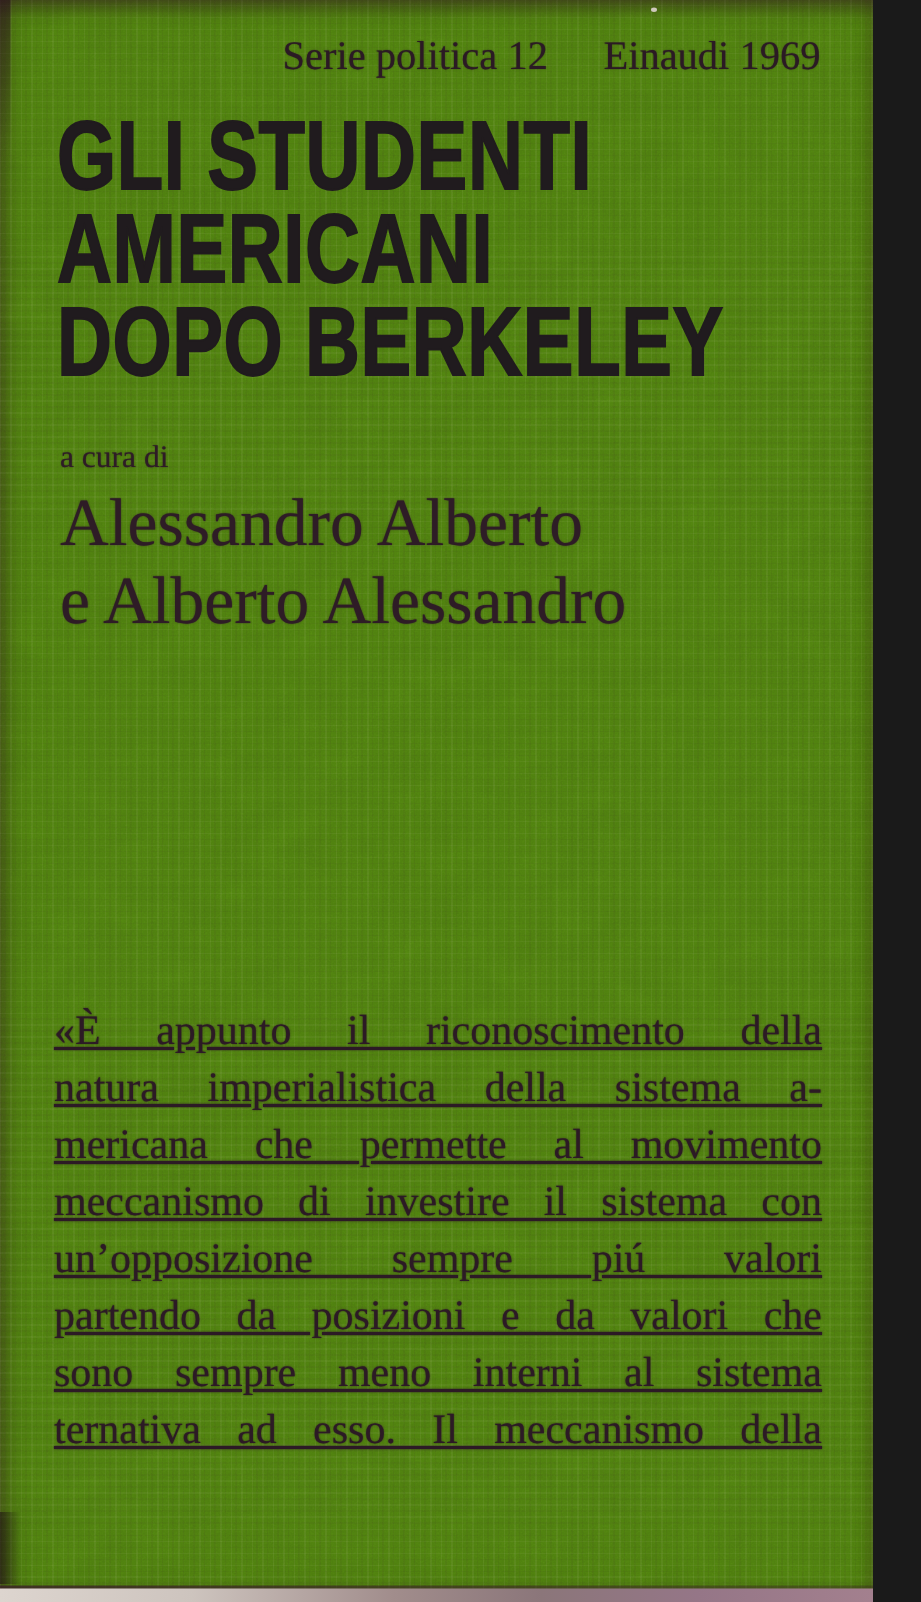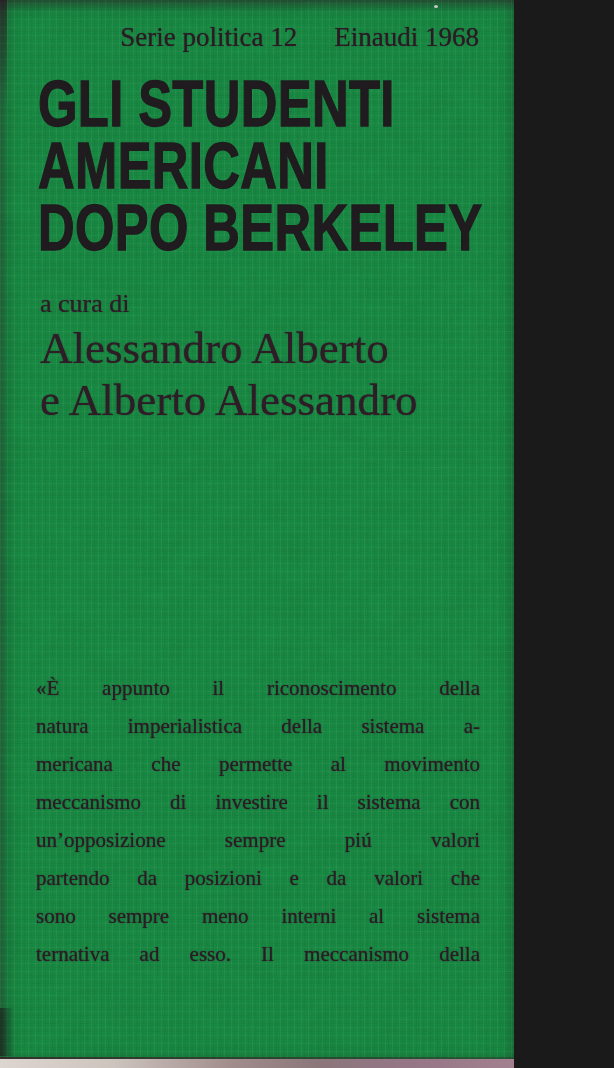--- a/index.html
+++ b/index.html
@@ -1,20 +1,20 @@
 <!DOCTYPE html>
 <html><head>
 <meta charset="utf-8">
 <style>
   html,body{margin:0;padding:0;background:#1a1a1a;}
   .cover{
     position:relative;
-    width:514px;height:1068px;
+    width:582px;height:1068px;
     overflow:hidden;
-    background:#15803d;
+    background:#4d7c0f;
     font-family:"Liberation Serif", serif;
     box-shadow:
       inset 10px 0 18px -10px rgba(50,15,35,.55),
       inset -8px 0 16px -10px rgba(50,15,35,.38),
       inset 0 12px 20px -12px rgba(40,10,30,.40),
       inset 0 -14px 22px -14px rgba(40,10,30,.35);
   }
   .tex{position:absolute;inset:0;pointer-events:none;}
   .tex-v{background:repeating-linear-gradient(90deg,
       rgba(255,235,245,.05) 0 1px, rgba(0,0,0,0) 1px 3px,
@@ -34,27 +34,27 @@
   .title{
     position:absolute;top:73px;left:38px;
     font-family:"Liberation Sans", sans-serif;
     font-weight:bold;font-size:65px;line-height:62px;
     letter-spacing:.5px;color:#201b1e;
     -webkit-text-stroke:1.3px #201b1e;
     transform:scaleX(.78);transform-origin:left top;
     white-space:nowrap;
   }
   .editors{position:absolute;left:40px;top:290px;color:#2e1c26;}
-  .editors .prefix{font-size:26px;line-height:28px;text-shadow:0 0 1px rgba(46,28,38,.8);}
+  .editors .prefix{font-size:21px;line-height:28px;text-shadow:0 0 1px rgba(46,28,38,.8);}
   .editors .names{font-size:45px;line-height:52px;margin-top:4px;text-shadow:0 0 1.1px rgba(46,28,38,.85);white-space:nowrap;}
 
   .quote{
     position:absolute;left:36px;right:34px;top:669px;
-    font-size:21px;line-height:38px;
-    color:#2c1a25;text-shadow:0 0 1.2px rgba(44,26,37,.9);
+    font-size:28px;line-height:38px;
+    color:#2c1a25;text-shadow:0 0 1.2px rgba(44,26,37,.9);text-decoration:underline;
   }
   .quote .line{text-align:justify;text-align-last:justify;}
 
   .edge-top{position:absolute;top:0;left:0;right:0;height:12px;
     background:linear-gradient(to bottom,rgba(52,18,38,.25),rgba(52,18,38,0));}
   .edge-left{position:absolute;top:0;left:0;width:7px;height:110px;
     background:linear-gradient(to bottom,rgba(40,12,30,.55),rgba(40,12,30,0));}
   .bottom-line{position:absolute;left:0;right:0;bottom:8px;height:3px;
     background:linear-gradient(to right,rgba(58,30,40,.78),rgba(58,30,40,.55) 60%,rgba(58,30,40,.35));
     filter:blur(.4px);}
@@ -87,21 +87,21 @@
       <feComponentTransfer>
           <feFuncA type="linear" slope="0.12"></feFuncA>
         </feComponentTransfer>
     </filter>
     <rect width="614" height="1068" filter="url(#grainFine)"></rect>
     <rect width="614" height="1068" filter="url(#grainCoarse)"></rect>
   </svg>
 
   <div class="header">
     <span>Serie politica 12</span>
-    <span>Einaudi 1968</span>
+    <span>Einaudi 1969</span>
   </div>
 
   <div class="title">
     <div>GLI STUDENTI</div>
     <div>AMERICANI</div>
     <div>DOPO BERKELEY</div>
   </div>
 
   <div class="editors">
     <div class="prefix">a cura di</div>

